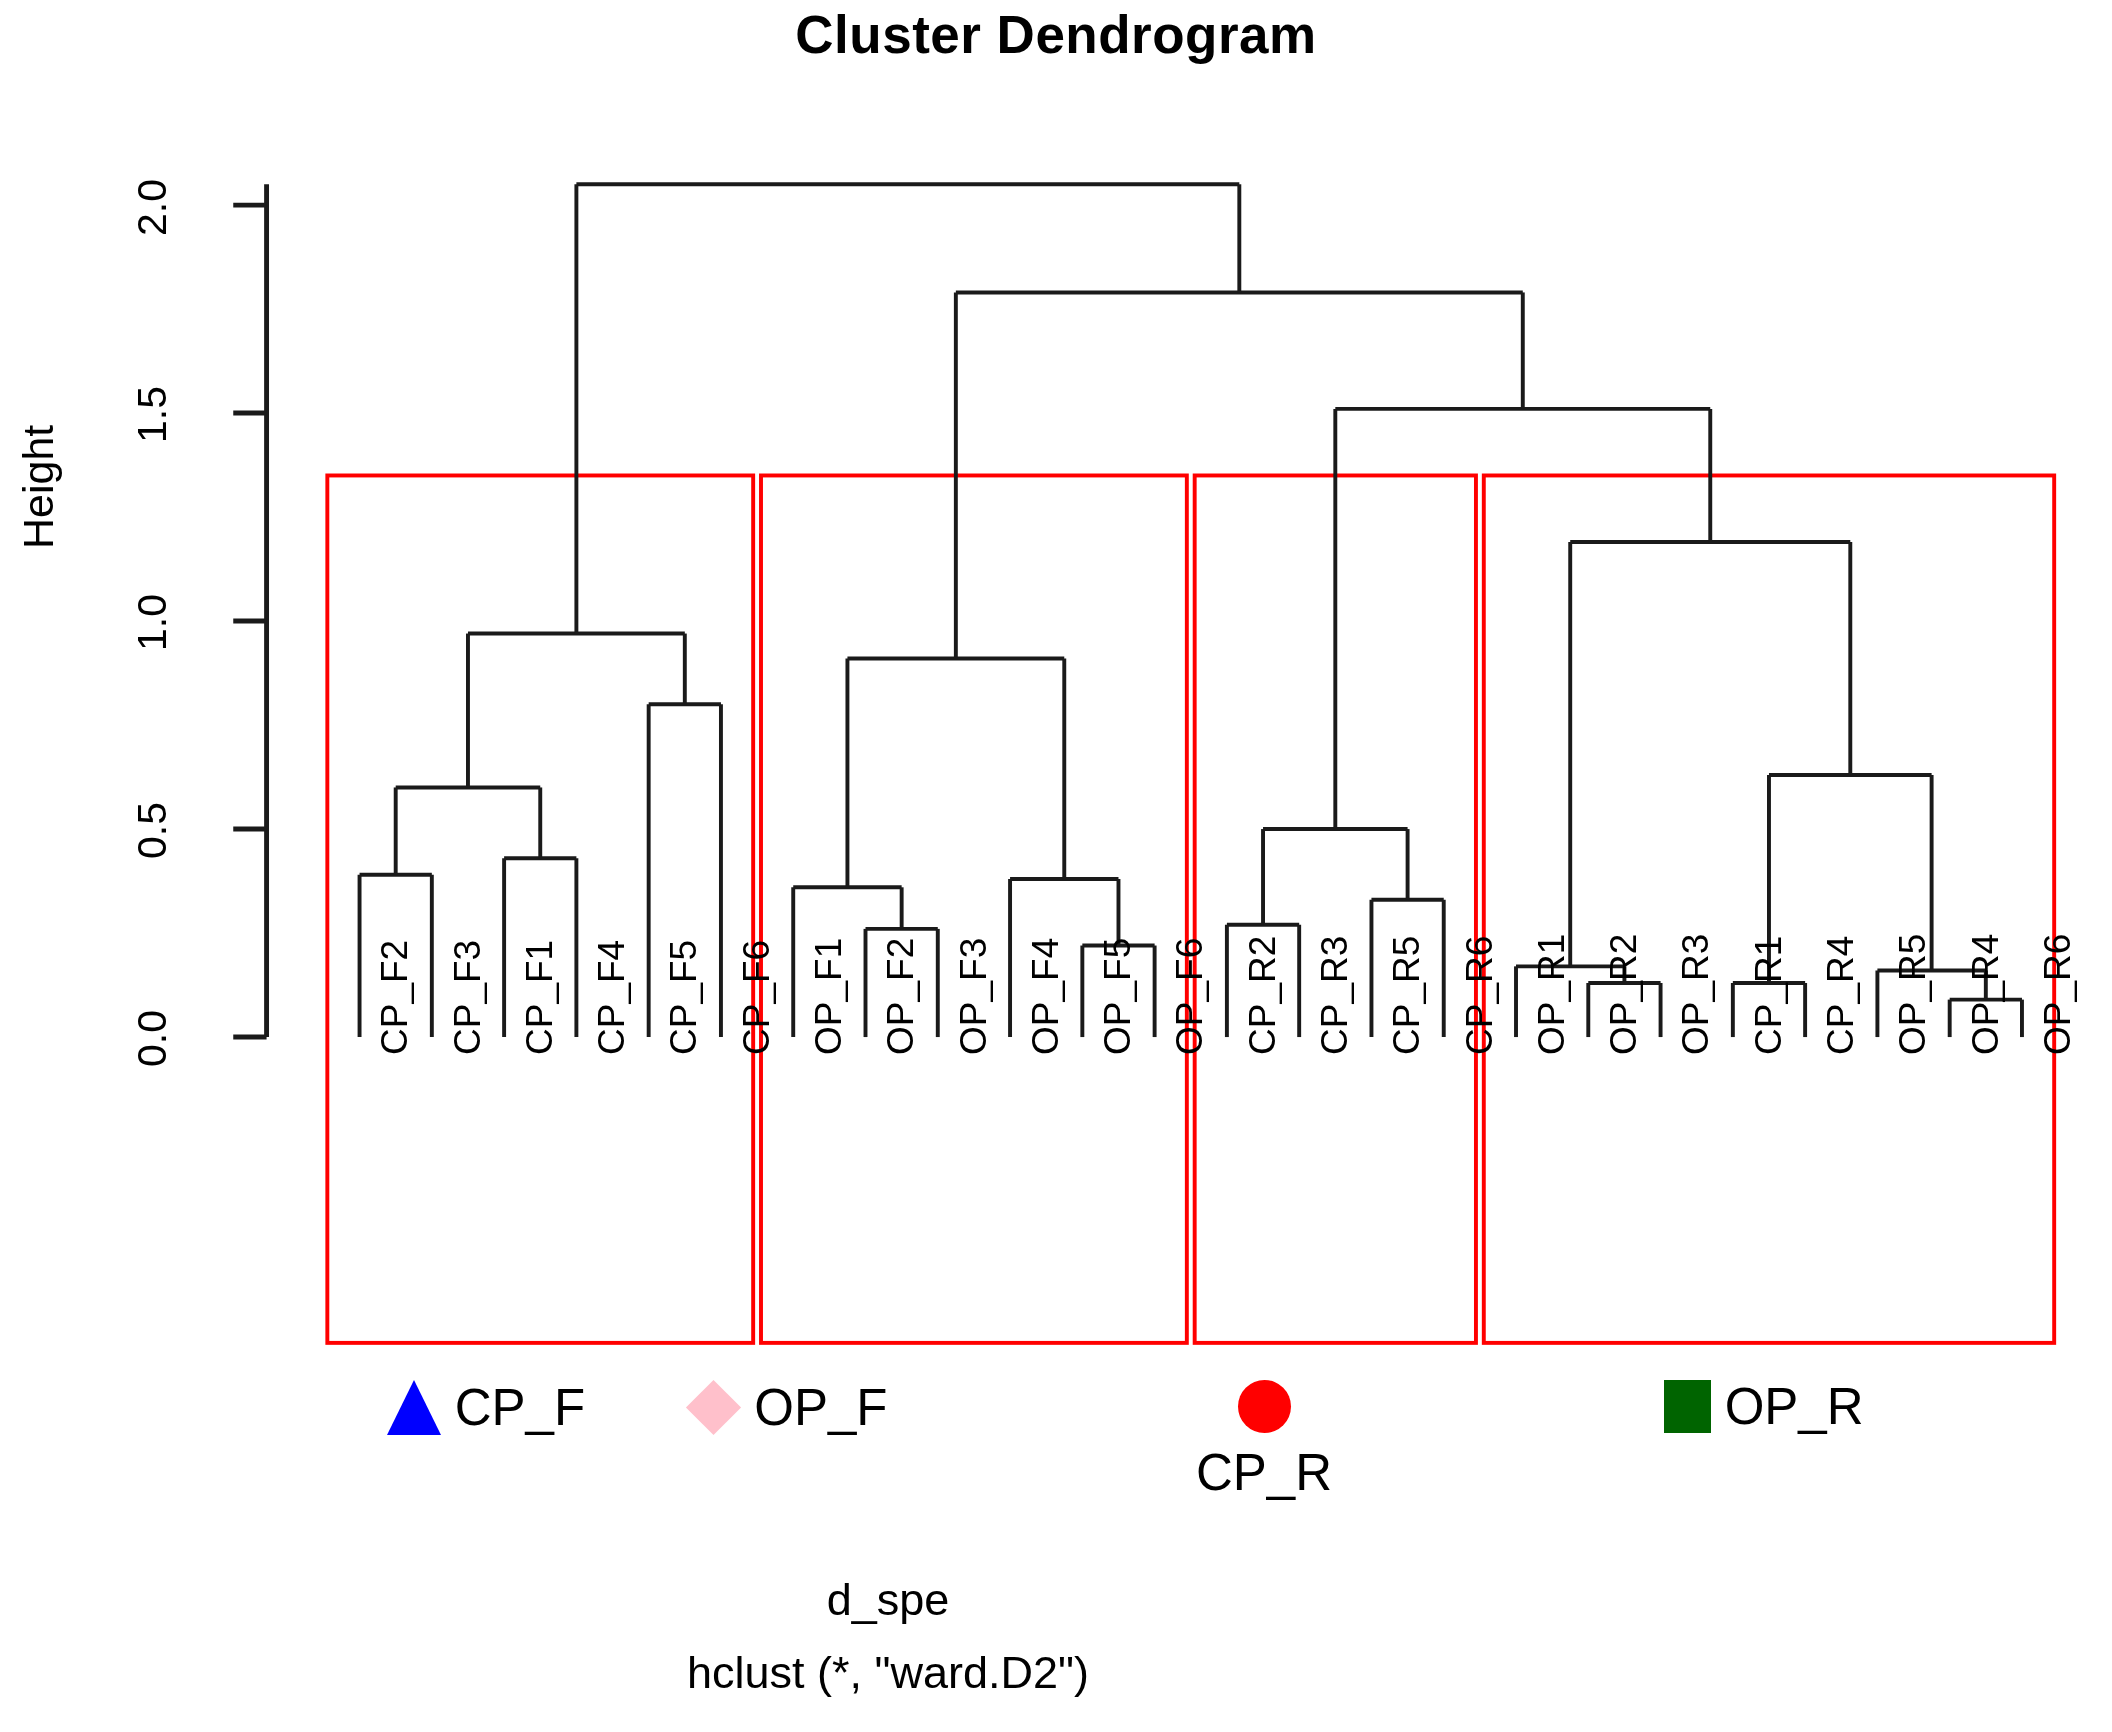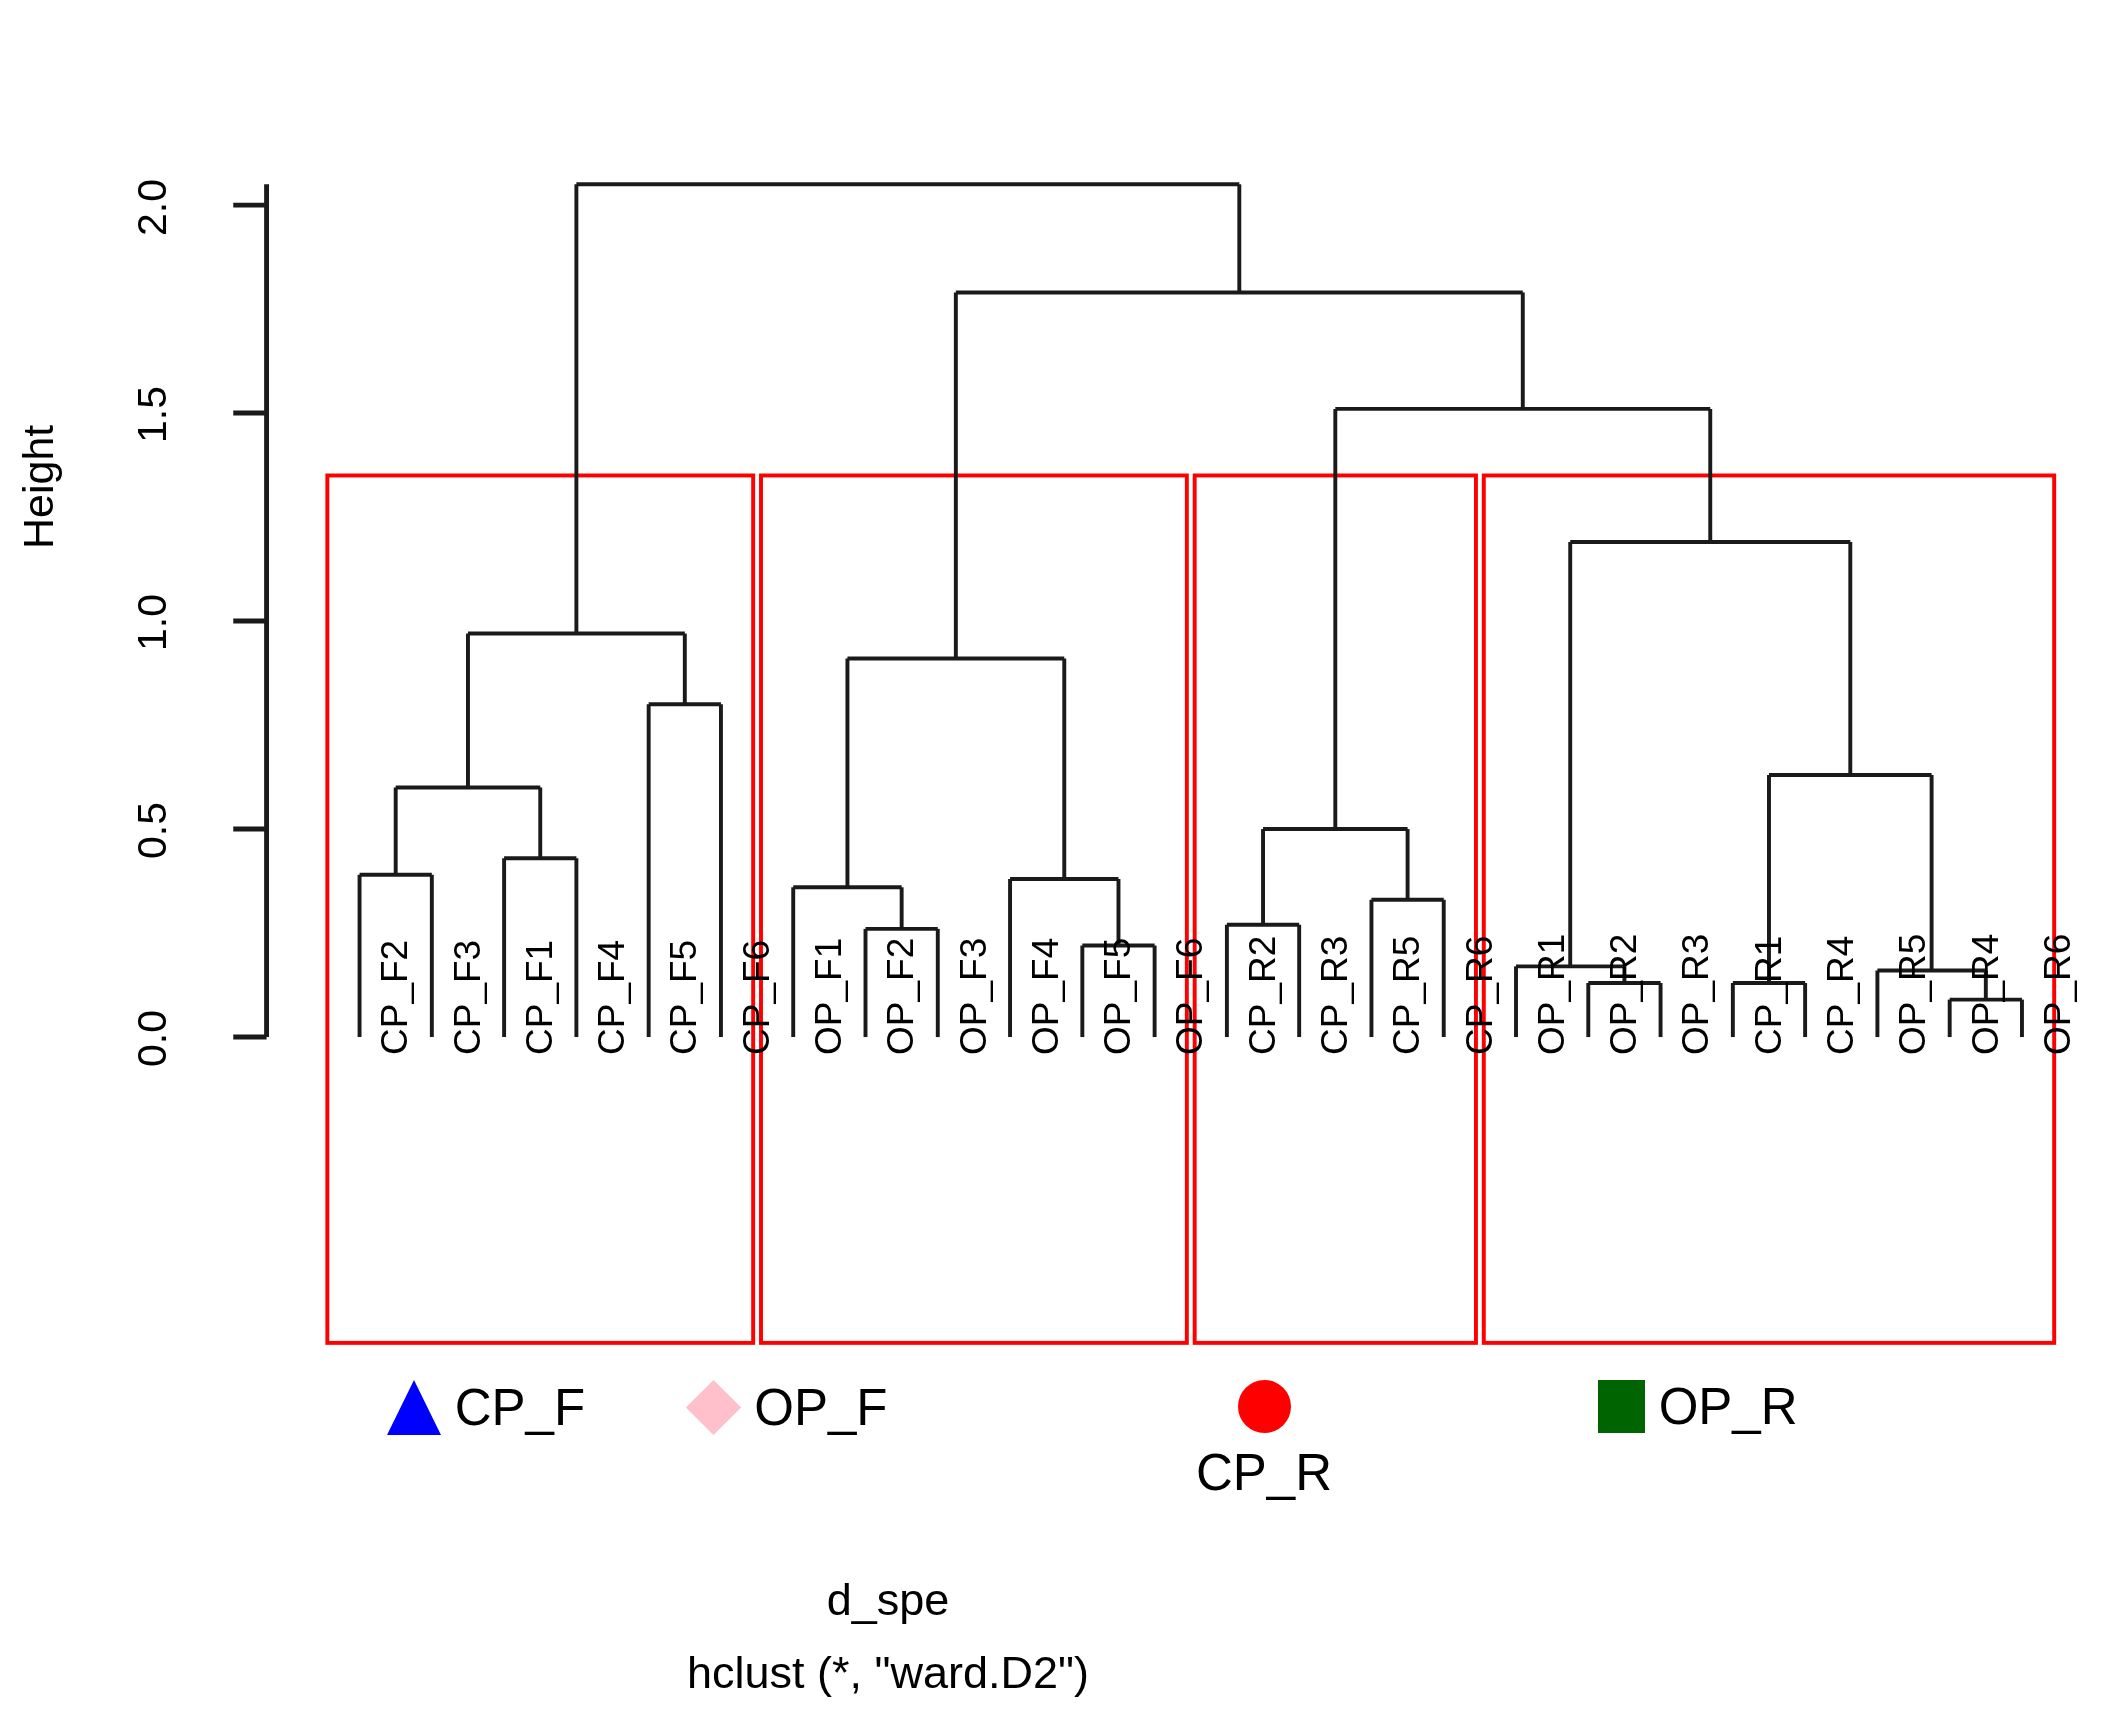--- a/index.html
+++ b/index.html
@@ -109,20 +109,21 @@
     font-size: 45px;
   }
   #caption-main { top: 1574px; }
   #caption-sub  { top: 1647px; }
 </style>
 </head>
 <body>
 
 <div id="plot-root">
 
+  <div class="title">Cluster Dendrogram</div>
 
   <div class="ylabel">Height</div>
 
   <div id="ytick-labels">
       <div class="ytick-label" style="left: 103px; top: 1015px; width: 98px; text-align: center;">0.0</div>
       <div class="ytick-label" style="left: 103px; top: 807px; width: 98px; text-align: center;">0.5</div>
       <div class="ytick-label" style="left: 103px; top: 599px; width: 98px; text-align: center;">1.0</div>
       <div class="ytick-label" style="left: 103px; top: 391px; width: 98px; text-align: center;">1.5</div>
       <div class="ytick-label" style="left: 103px; top: 184px; width: 98px; text-align: center;">2.0</div>
     </div>
@@ -242,21 +243,21 @@
         <span class="legend-label">CP_F</span>
       </div>
       <div class="legend-item" style="left: 686px;">
         <div class="sym-diamond" style="background: rgb(255, 192, 203);"></div>
         <span class="legend-label">OP_F</span>
       </div>
       <div class="legend-item" style="left: 1196px; flex-direction: column;">
         <div class="sym-circle" style="background: rgb(255, 0, 0);"></div>
         <span class="legend-label">CP_R</span>
       </div>
-      <div class="legend-item" style="left: 1598px;">
+      <div class="legend-item" style="left: 1664px;">
         <div class="sym-square" style="background: rgb(0, 100, 0);"></div>
         <span class="legend-label">OP_R</span>
       </div>
     </div>
 
   <div class="caption" id="caption-main">d_spe</div>
   <div class="caption" id="caption-sub">hclust (*, "ward.D2")</div>
 
 </div>
 

